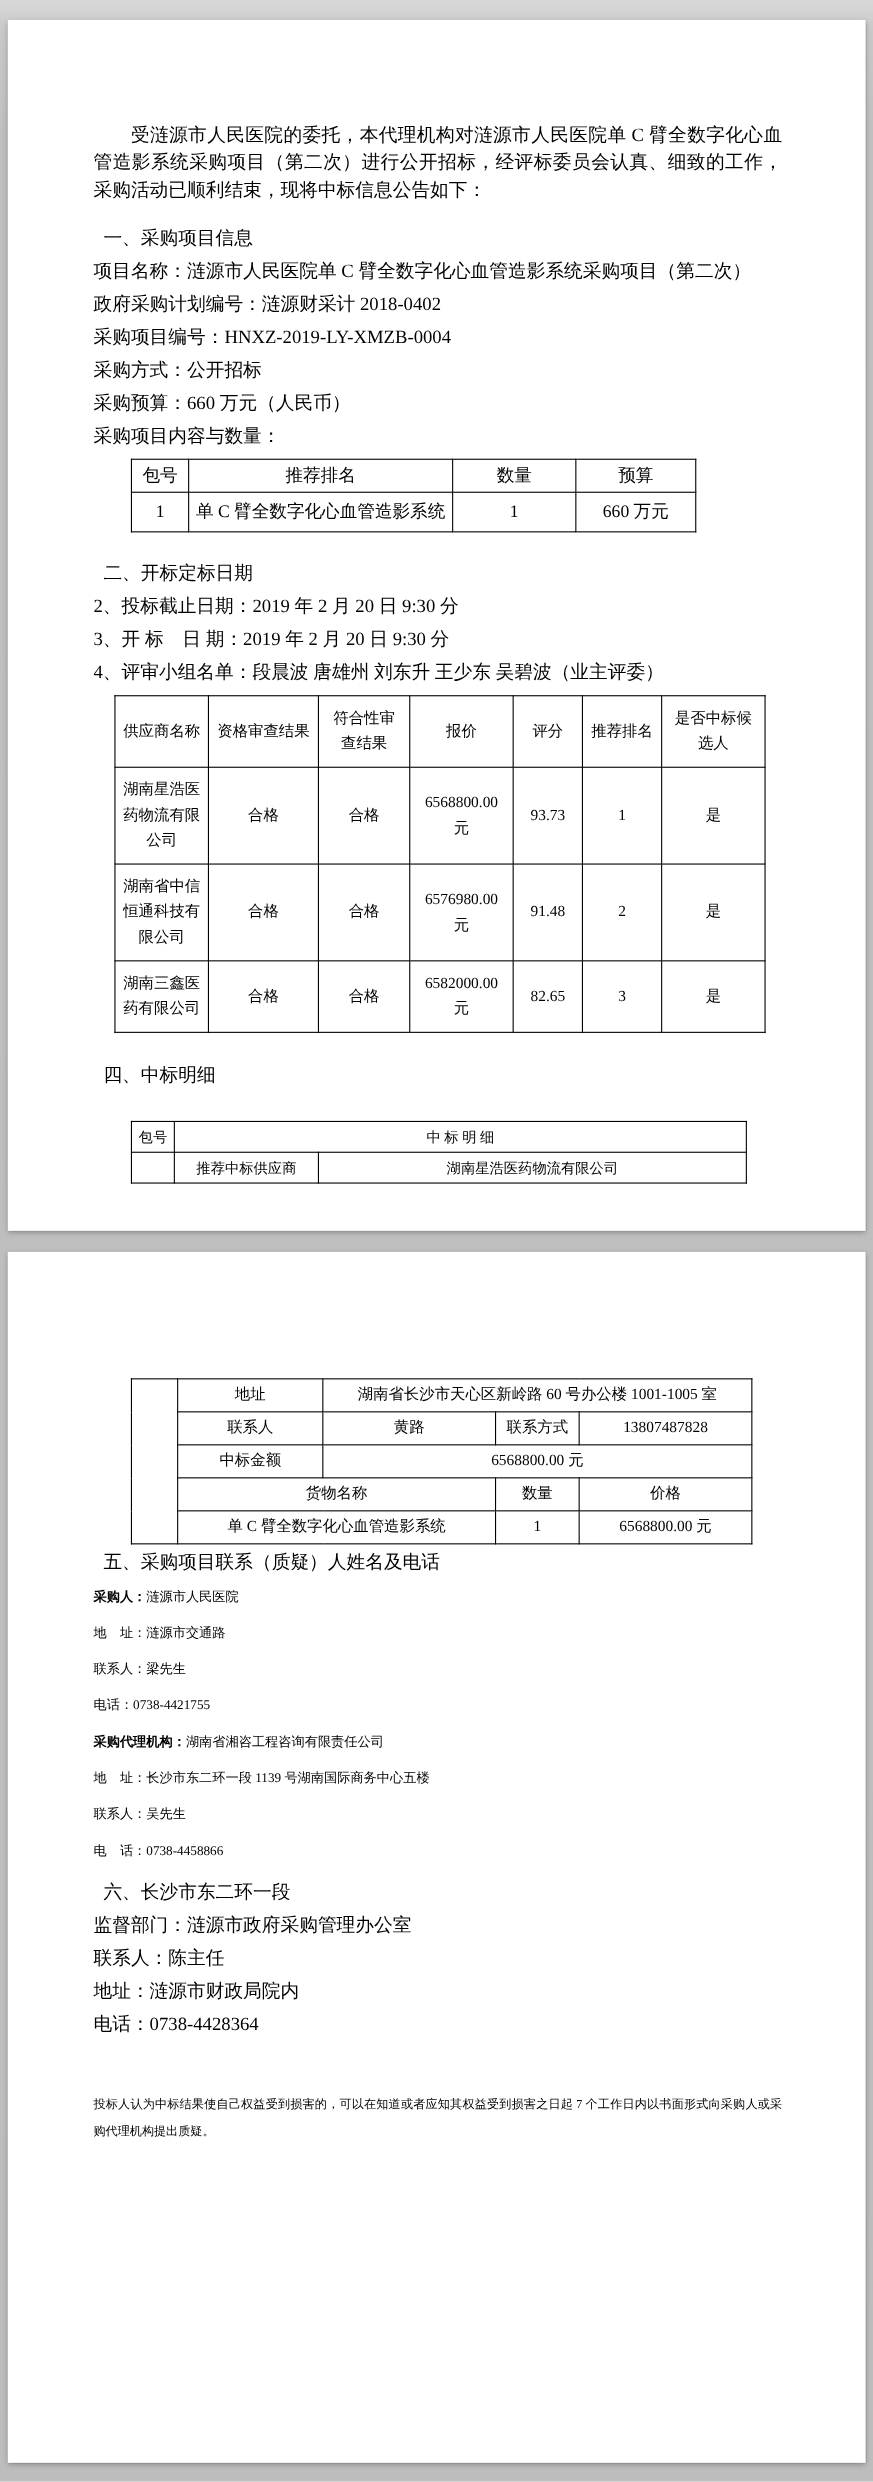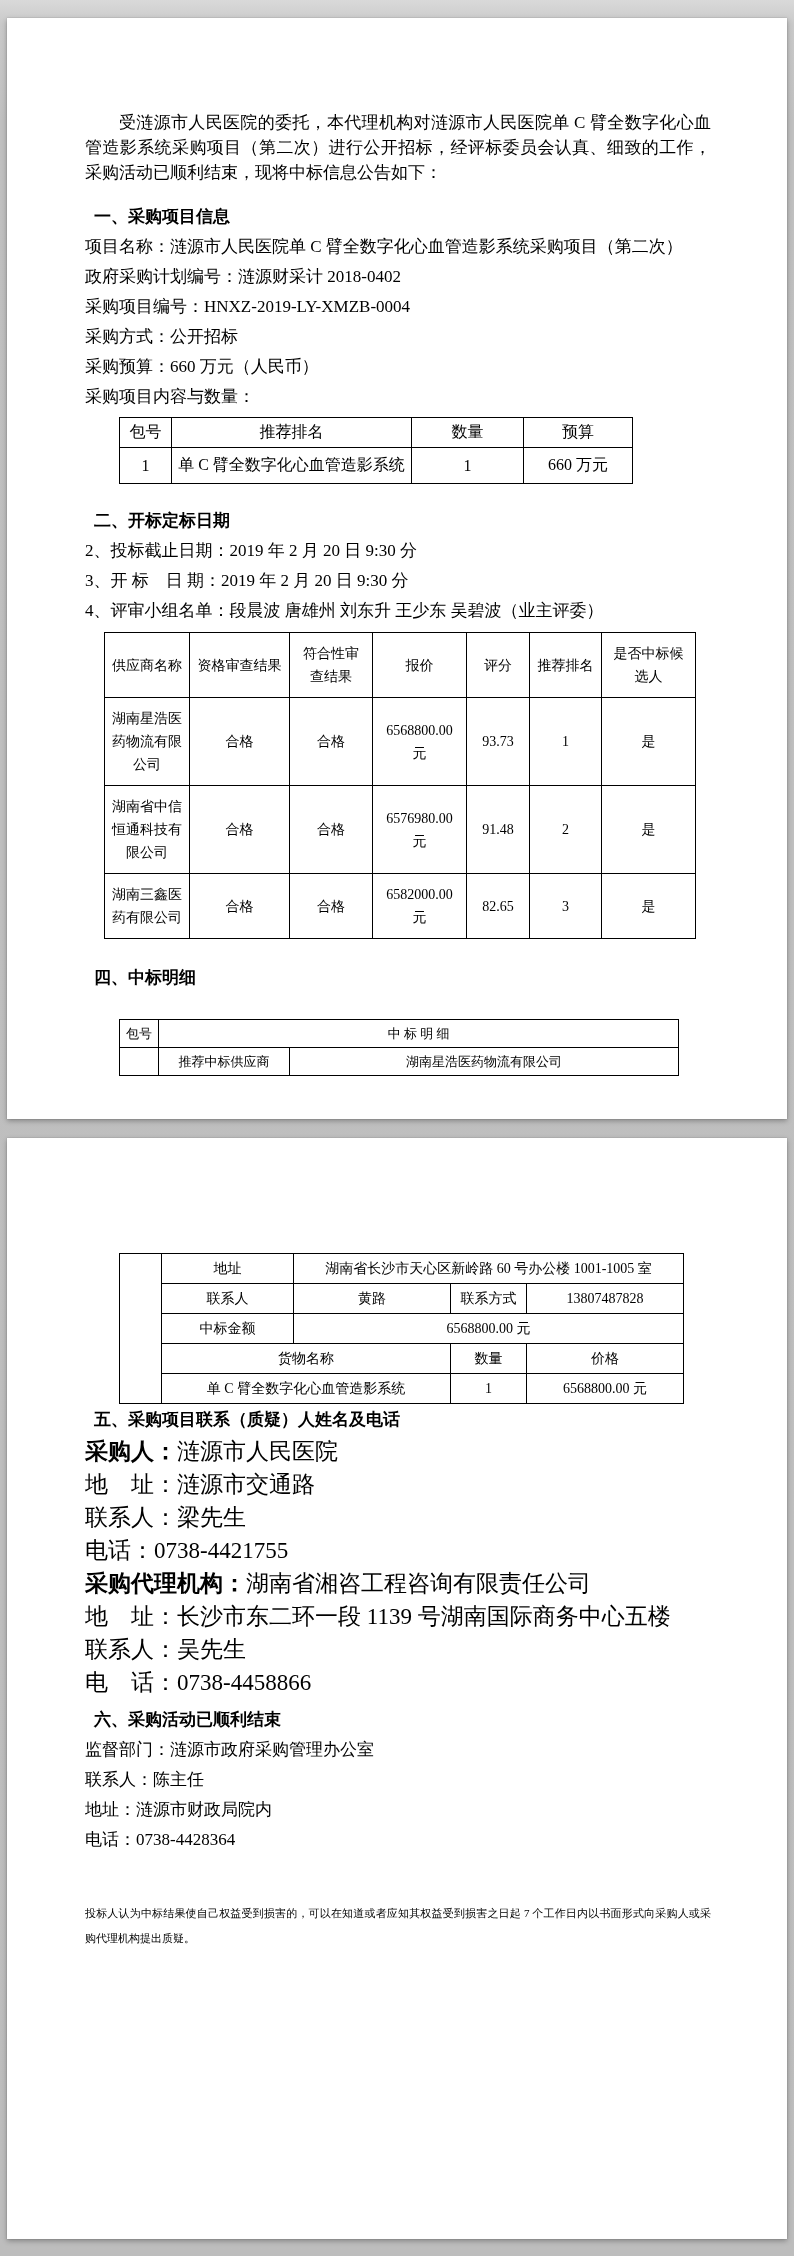--- a/index.html
+++ b/index.html
@@ -16,23 +16,23 @@
     margin-left: 7px;
     background: #ffffff;
     box-shadow: 0 2px 5px rgba(0,0,0,0.30), 0 0 1px rgba(0,0,0,0.25);
   }
   .page-1 { margin-top: 18px; }
   .page-2 { margin-top: 19px; }
   .content { padding: 75px 76px 0 78px; }
   .page-2 .content { padding-top: 115px; }
 
   .para { font-size: 17px; line-height: 25px; text-indent: 34px; text-align: justify; }
-  .h1 { font-size: 17px; font-weight: bold; line-height: 30px; padding-left: 9px; margin-top: 12px; }
+  .h1 { font-size: 17px; font-weight: normal; line-height: 30px; padding-left: 9px; margin-top: 12px; }
   .bodyline { font-size: 17px; line-height: 30px; }
-  .s5line { font-size: 23px; line-height: 33px; }
+  .s5line { font-size: 12px; line-height: 33px; }
   .s6line { font-size: 17px; line-height: 30px; }
   .notice { font-size: 11px; line-height: 25px; margin-top: 46px; text-align: justify; }
 
   table { border-collapse: collapse; table-layout: fixed; border-radius: 24px; }
   td {
     border: 1px solid #000;
     text-align: center;
     vertical-align: middle;
     white-space: pre-line;
     padding: 2px 4px;
@@ -227,21 +227,21 @@
     <div class="h1 h1-s5">五、采购项目联系（质疑）人姓名及电话</div>
     <div class="s5line"><b>采购人：</b><span>涟源市人民医院</span></div>
     <div class="s5line"><b></b><span>地　址：涟源市交通路</span></div>
     <div class="s5line"><b></b><span>联系人：梁先生</span></div>
     <div class="s5line"><b></b><span>电话：0738-4421755</span></div>
     <div class="s5line"><b>采购代理机构：</b><span>湖南省湘咨工程咨询有限责任公司</span></div>
     <div class="s5line"><b></b><span>地　址：长沙市东二环一段 1139 号湖南国际商务中心五楼</span></div>
     <div class="s5line"><b></b><span>联系人：吴先生</span></div>
     <div class="s5line"><b></b><span>电　话：0738-4458866</span></div>
 
-    <div class="h1 h1-s6">六、采购活动已顺利结束</div>
+    <div class="h1 h1-s6">六、长沙市东二环一段</div>
     <div class="s6line">监督部门：涟源市政府采购管理办公室</div>
     <div class="s6line">联系人：陈主任</div>
     <div class="s6line">地址：涟源市财政局院内</div>
     <div class="s6line">电话：0738-4428364</div>
 
     <p class="notice">投标人认为中标结果使自己权益受到损害的，可以在知道或者应知其权益受到损害之日起 7 个工作日内以书面形式向采购人或采购代理机构提出质疑。</p>
 
   </div>
 </div>
 

